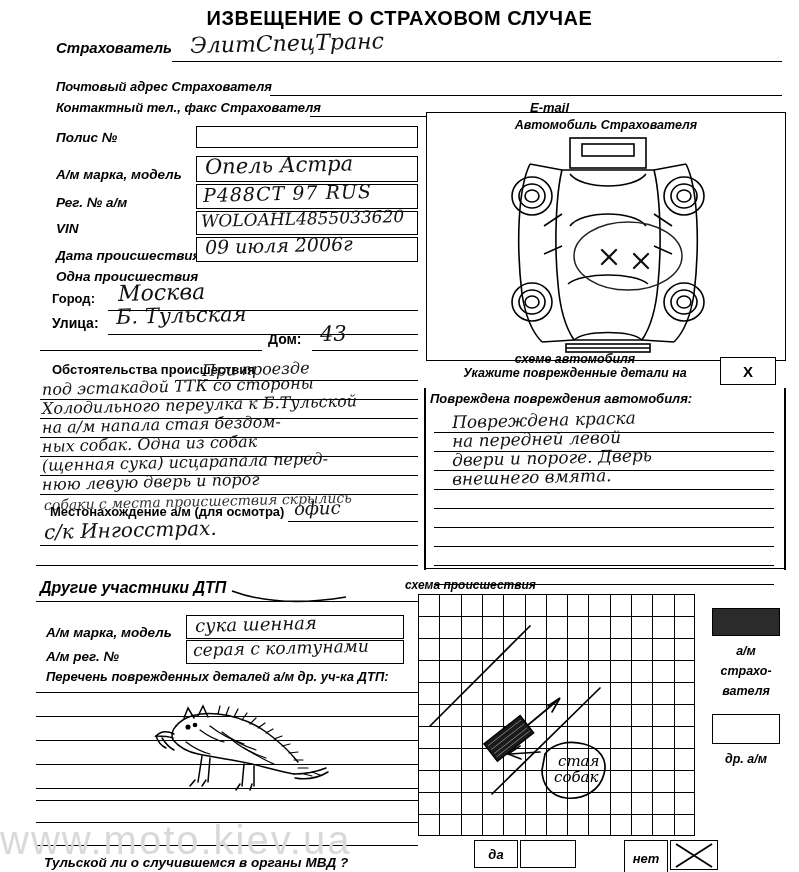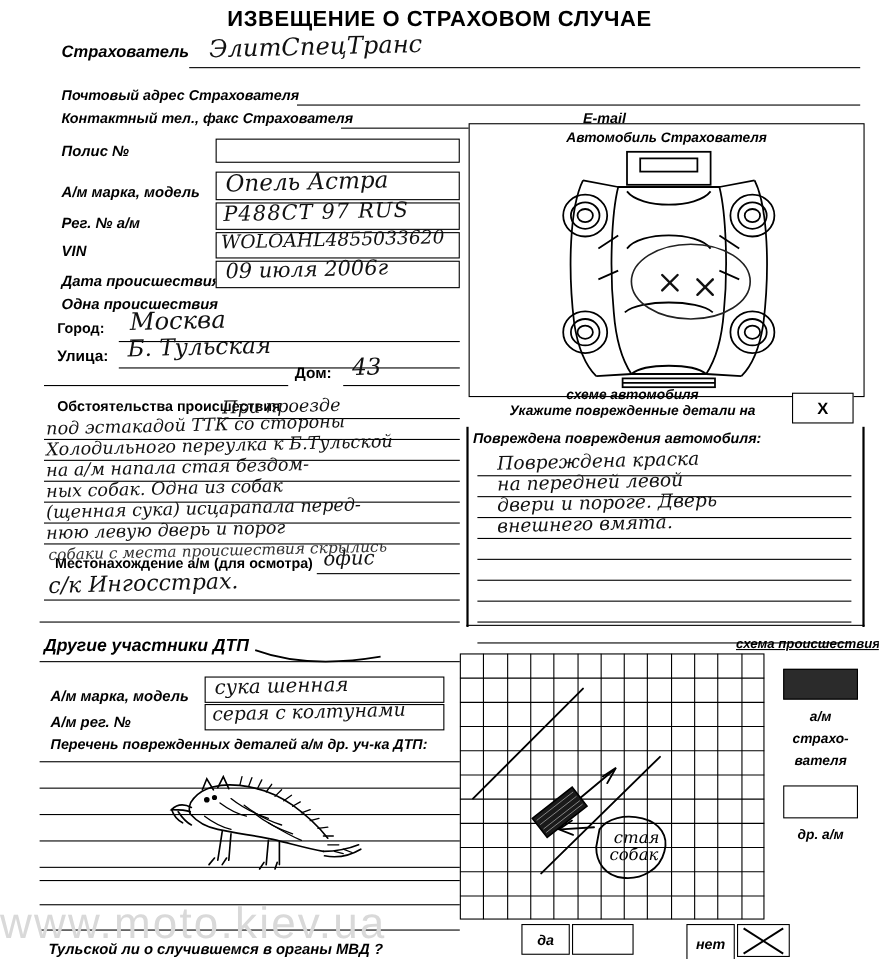--- a/index.html
+++ b/index.html
@@ -69,22 +69,22 @@
     text-align:center;font-style:italic;font-weight:bold;font-size:12.5px;
     line-height:1.15;
   }
   #xbox{
     left:720px;top:357px;width:56px;height:28px;
     display:flex;align-items:center;justify-content:center;
     font-size:15px;font-weight:bold;
   }
   
   #sceneTitle{
-    position:absolute;left:415px;top:578px;width:385px;
-    text-align:right;font-style:italic;font-weight:bold;font-size:12px;text-decoration:underline;
+    position:absolute;left:405px;top:578px;width:385px;
+    text-align:left;font-style:italic;font-weight:bold;font-size:12px;
   }
   #grid{
     left:418px;top:594px;width:277px;height:242px;
     border:1.5px solid #000;box-sizing:border-box;
   }
   #gridsvg{position:absolute;left:418px;top:594px;}
   .legbox{position:absolute;border:1.6px solid #000;box-sizing:border-box;}
   .legtxt{
     position:absolute;text-align:center;font-style:italic;font-weight:bold;
     font-size:12.5px;white-space:nowrap;

